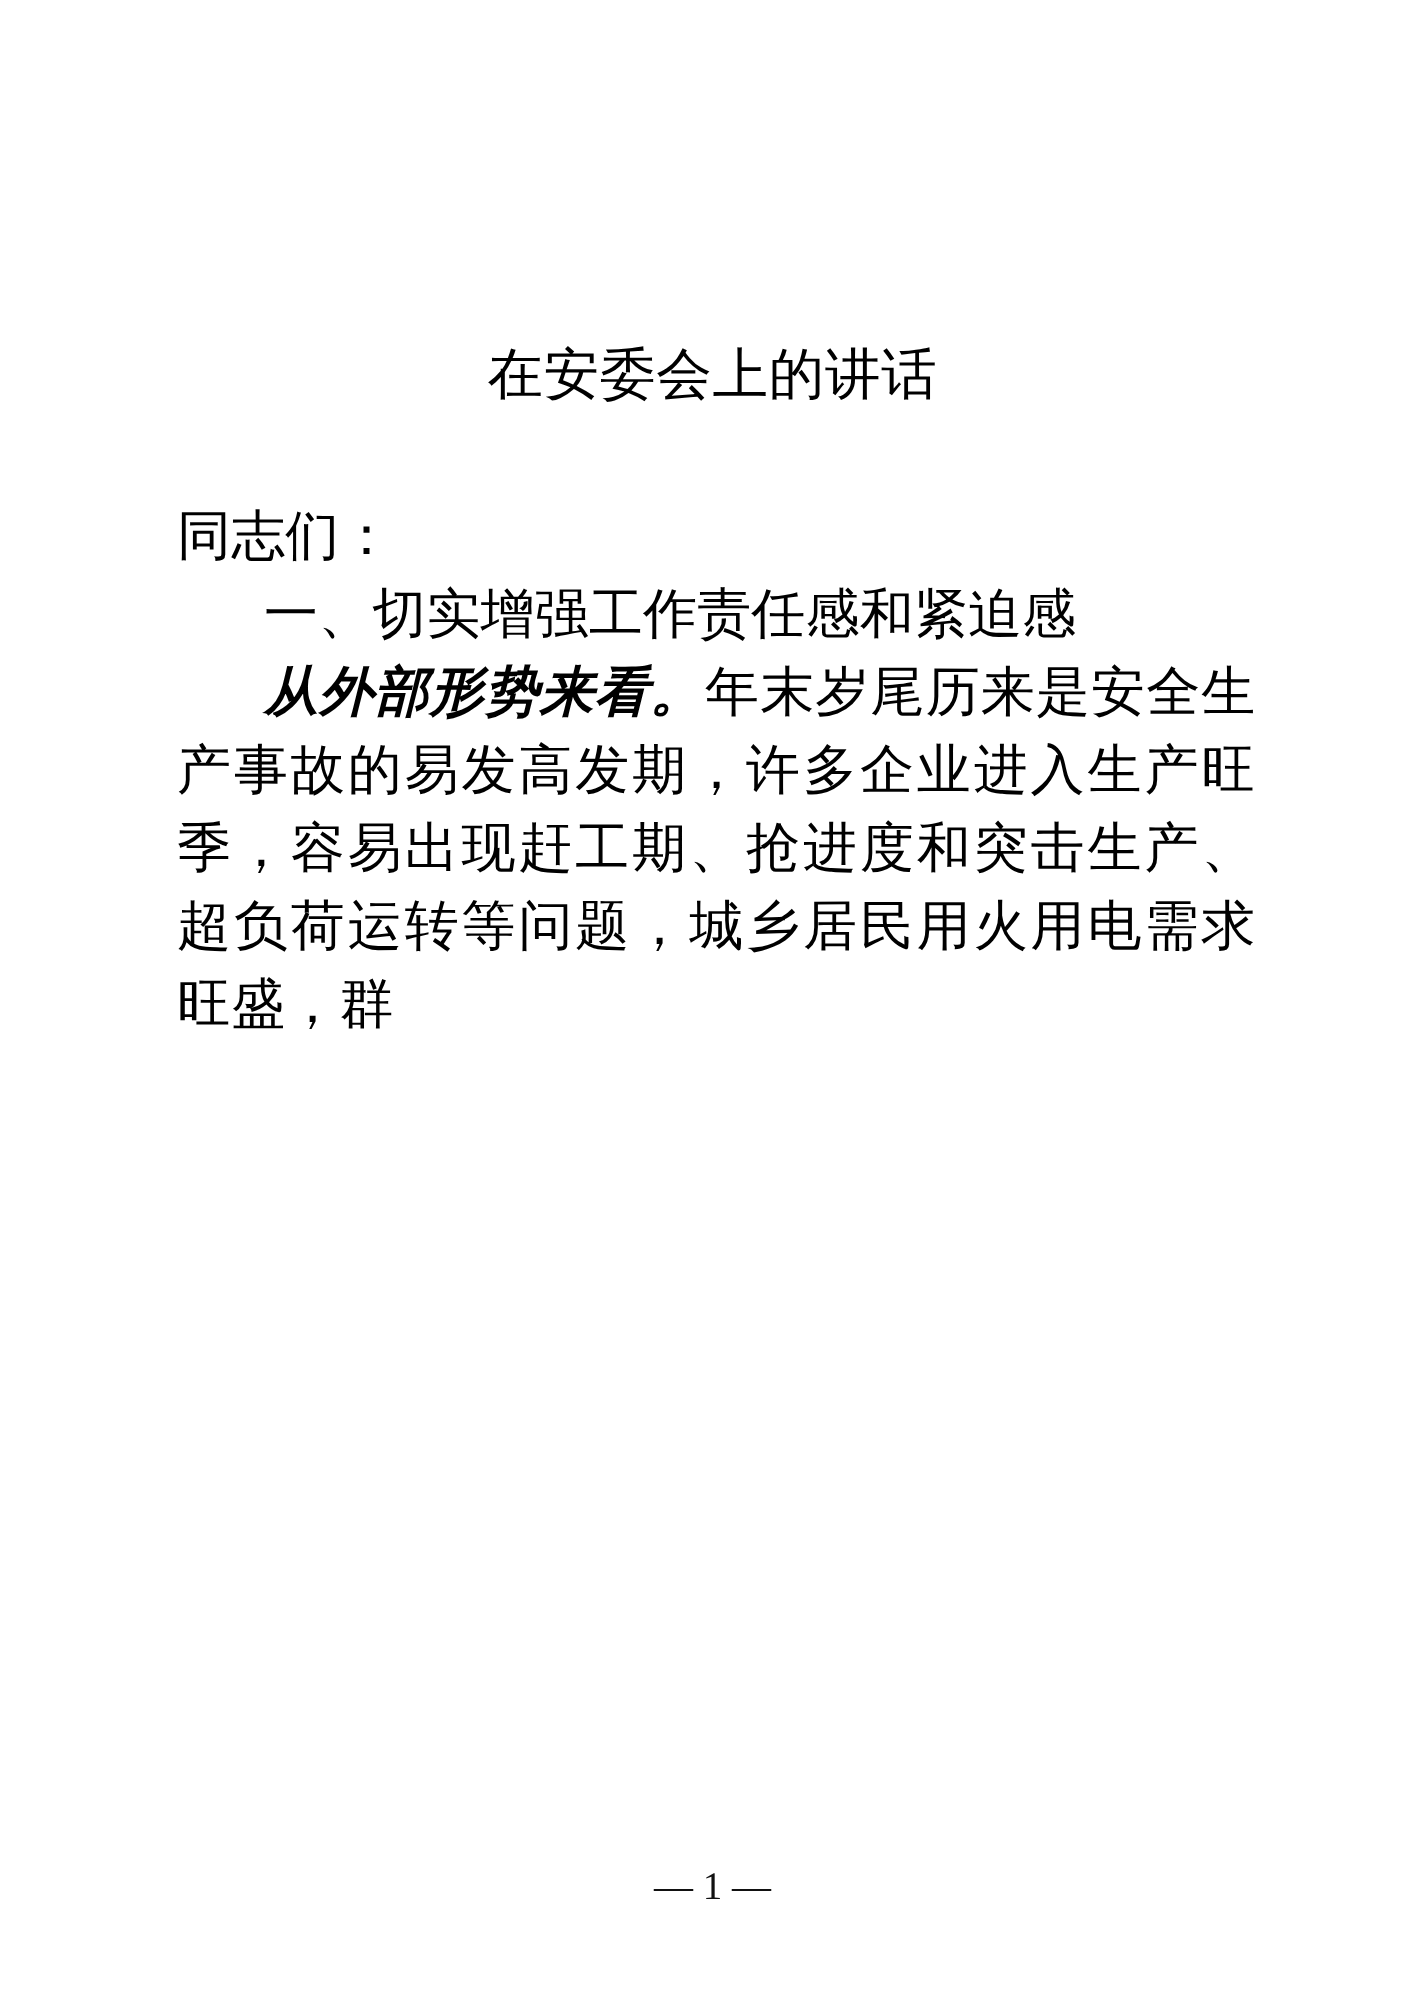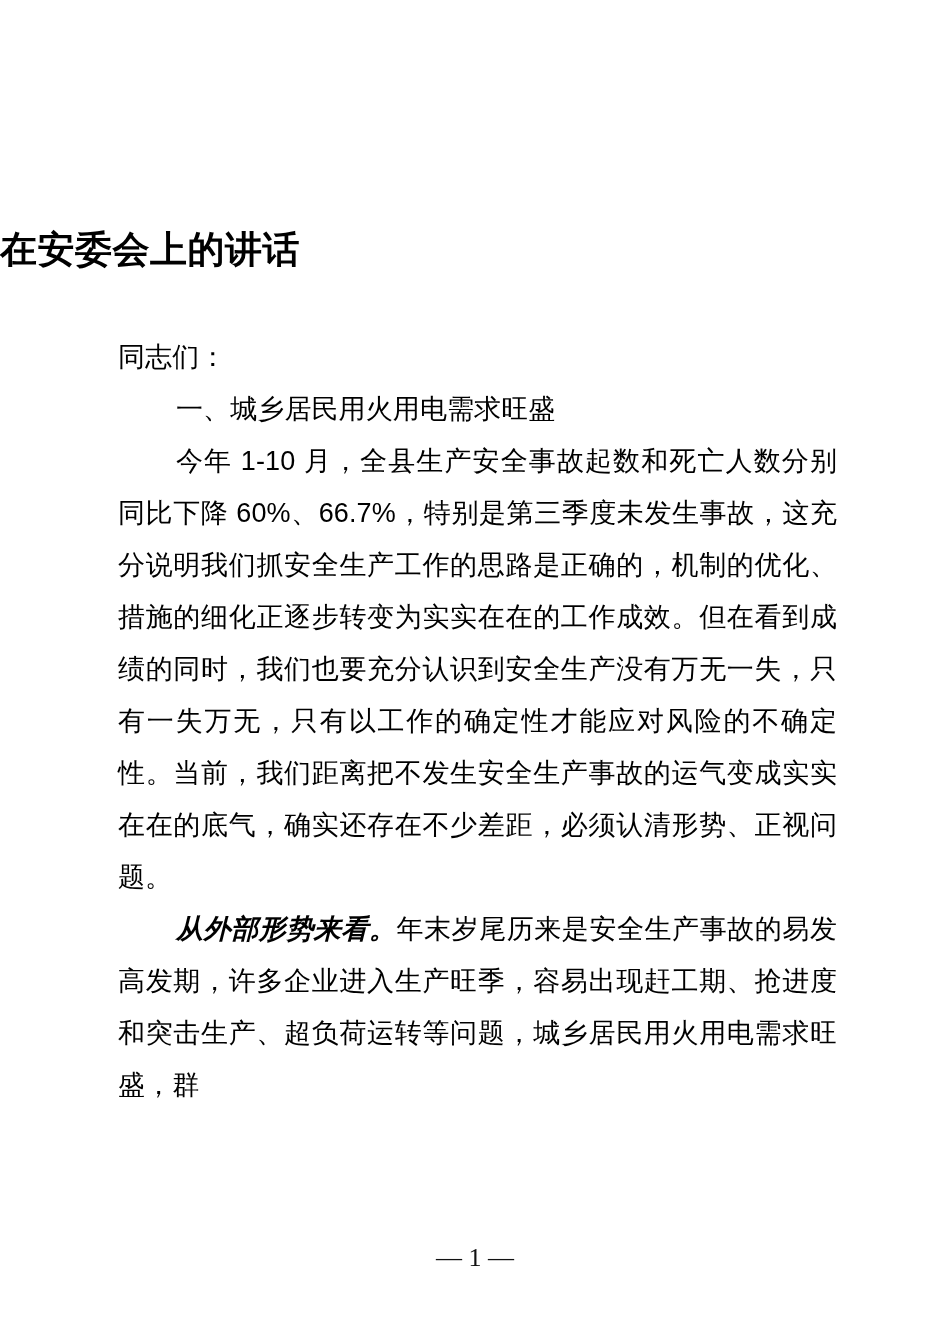--- a/index.html
+++ b/index.html
@@ -21,38 +21,38 @@
     inset: 0;
     background: #ffffff;
   }
 
   
   .doc-title {
     position: absolute;
     top: 225px;
     left: 0;
     width: 950px;
-    text-align: left;
+    text-align: center;
     font-size: 37px;
     line-height: 50px;
-    font-weight: 700;
+    font-weight: 400;
     letter-spacing: 0.5px;
     white-space: nowrap;
   }
 
   
   .body-block {
     position: absolute;
     top: 331px;
     left: 118px;
     width: 719px;
   }
 
   .para {
-    font-size: 27px;
+    font-size: 36px;
     line-height: 52px;
     text-align: justify;
     text-justify: inter-ideograph;
     margin: 0;
     letter-spacing: 0.1px;
     text-align-last: left;
   }
 
   .para.indent {
     text-indent: 58px;
@@ -87,23 +87,22 @@
 
 <div class="page">
 
   <div class="doc-title">在安委会上的讲话</div>
 
   <div class="body-block">
 
     <p class="para">同志们：</p>
 
 
-    <p class="para heading">一、城乡居民用火用电需求旺盛</p>
+    <p class="para heading">一、切实增强工作责任感和紧迫感</p>
 
-    <p class="para indent">今年 1-10 月，全县生产安全事故起数和死亡人数分别同比下降 60%、66.7%，特别是第三季度未发生事故，这充分说明我们抓安全生产工作的思路是正确的，机制的优化、措施的细化正逐步转变为实实在在的工作成效。但在看到成绩的同时，我们也要充分认识到安全生产没有万无一失，只有一失万无，只有以工作的确定性才能应对风险的不确定性。当前，我们距离把不发生安全生产事故的运气变成实实在在的底气，确实还存在不少差距，必须认清形势、正视问题。</p>
 
     <p class="para indent"><b class="bold-run">从外部形势来看。</b><span>年末岁尾历来是安全生产事故的易发高发期，许多企业进入生产旺季，容易出现赶工期、抢进度和突击生产、超负荷运转等问题，城乡居民用火用电需求旺盛，群</span></p>
 
   </div>
 
   <div class="footer">— 1 —</div>
 
 </div>
 
 </body></html>

